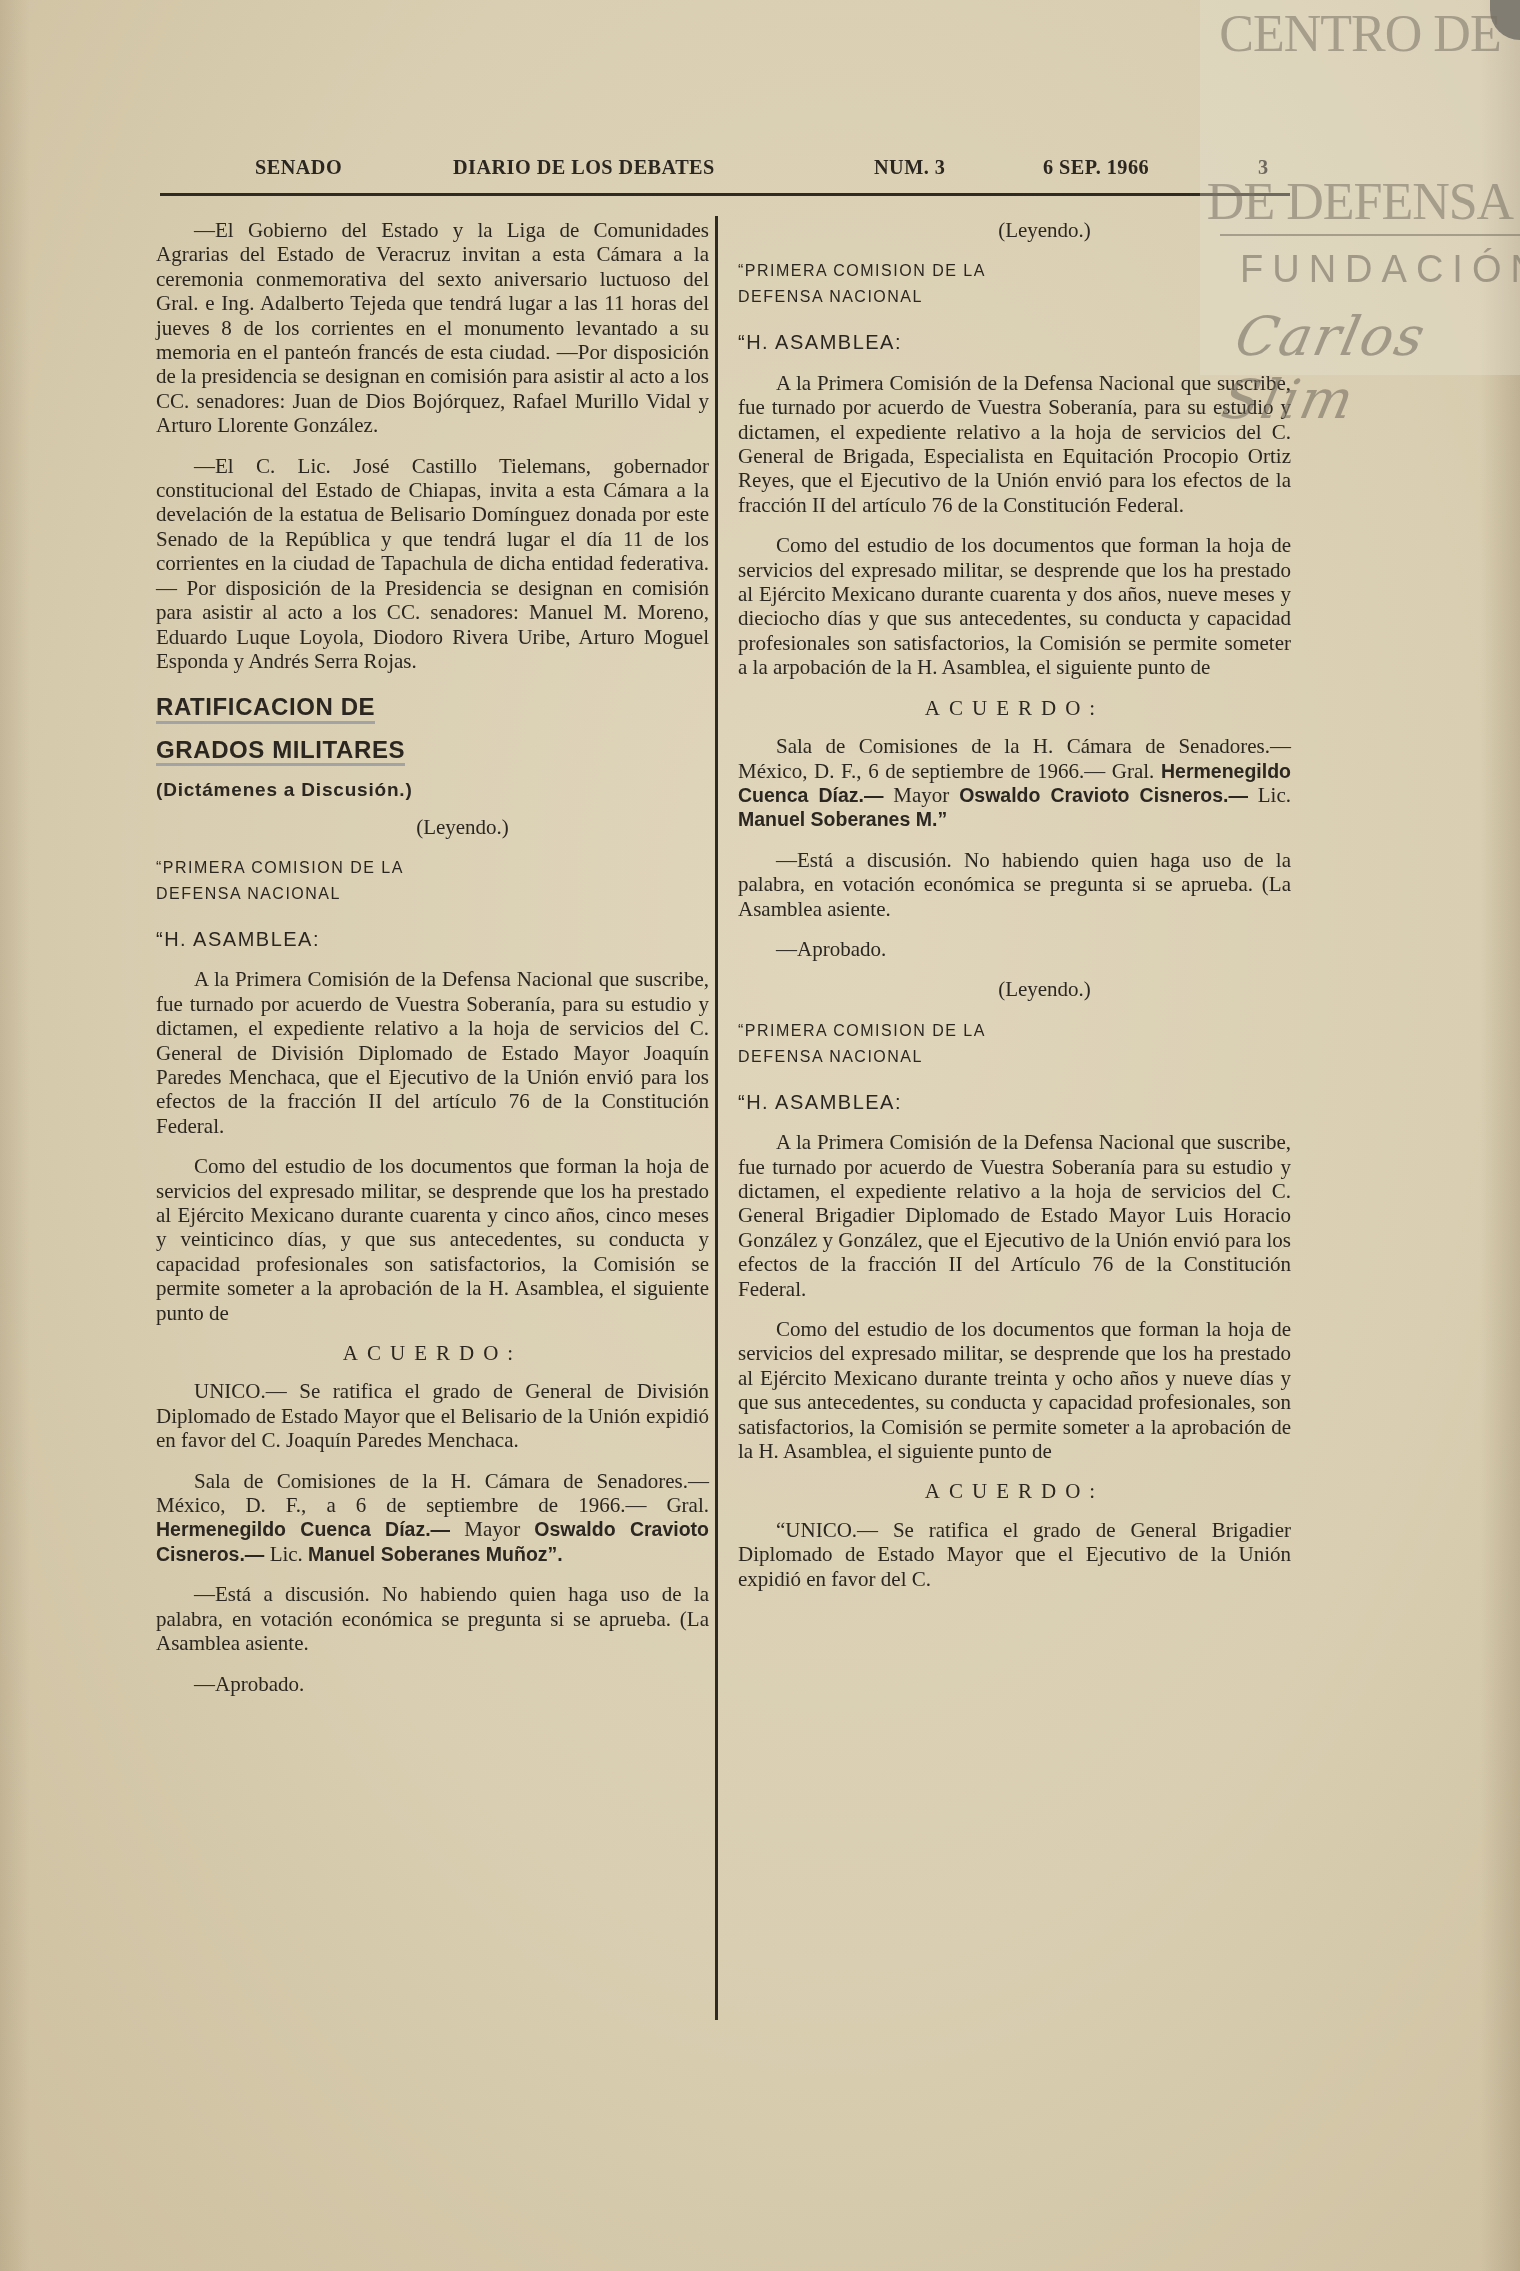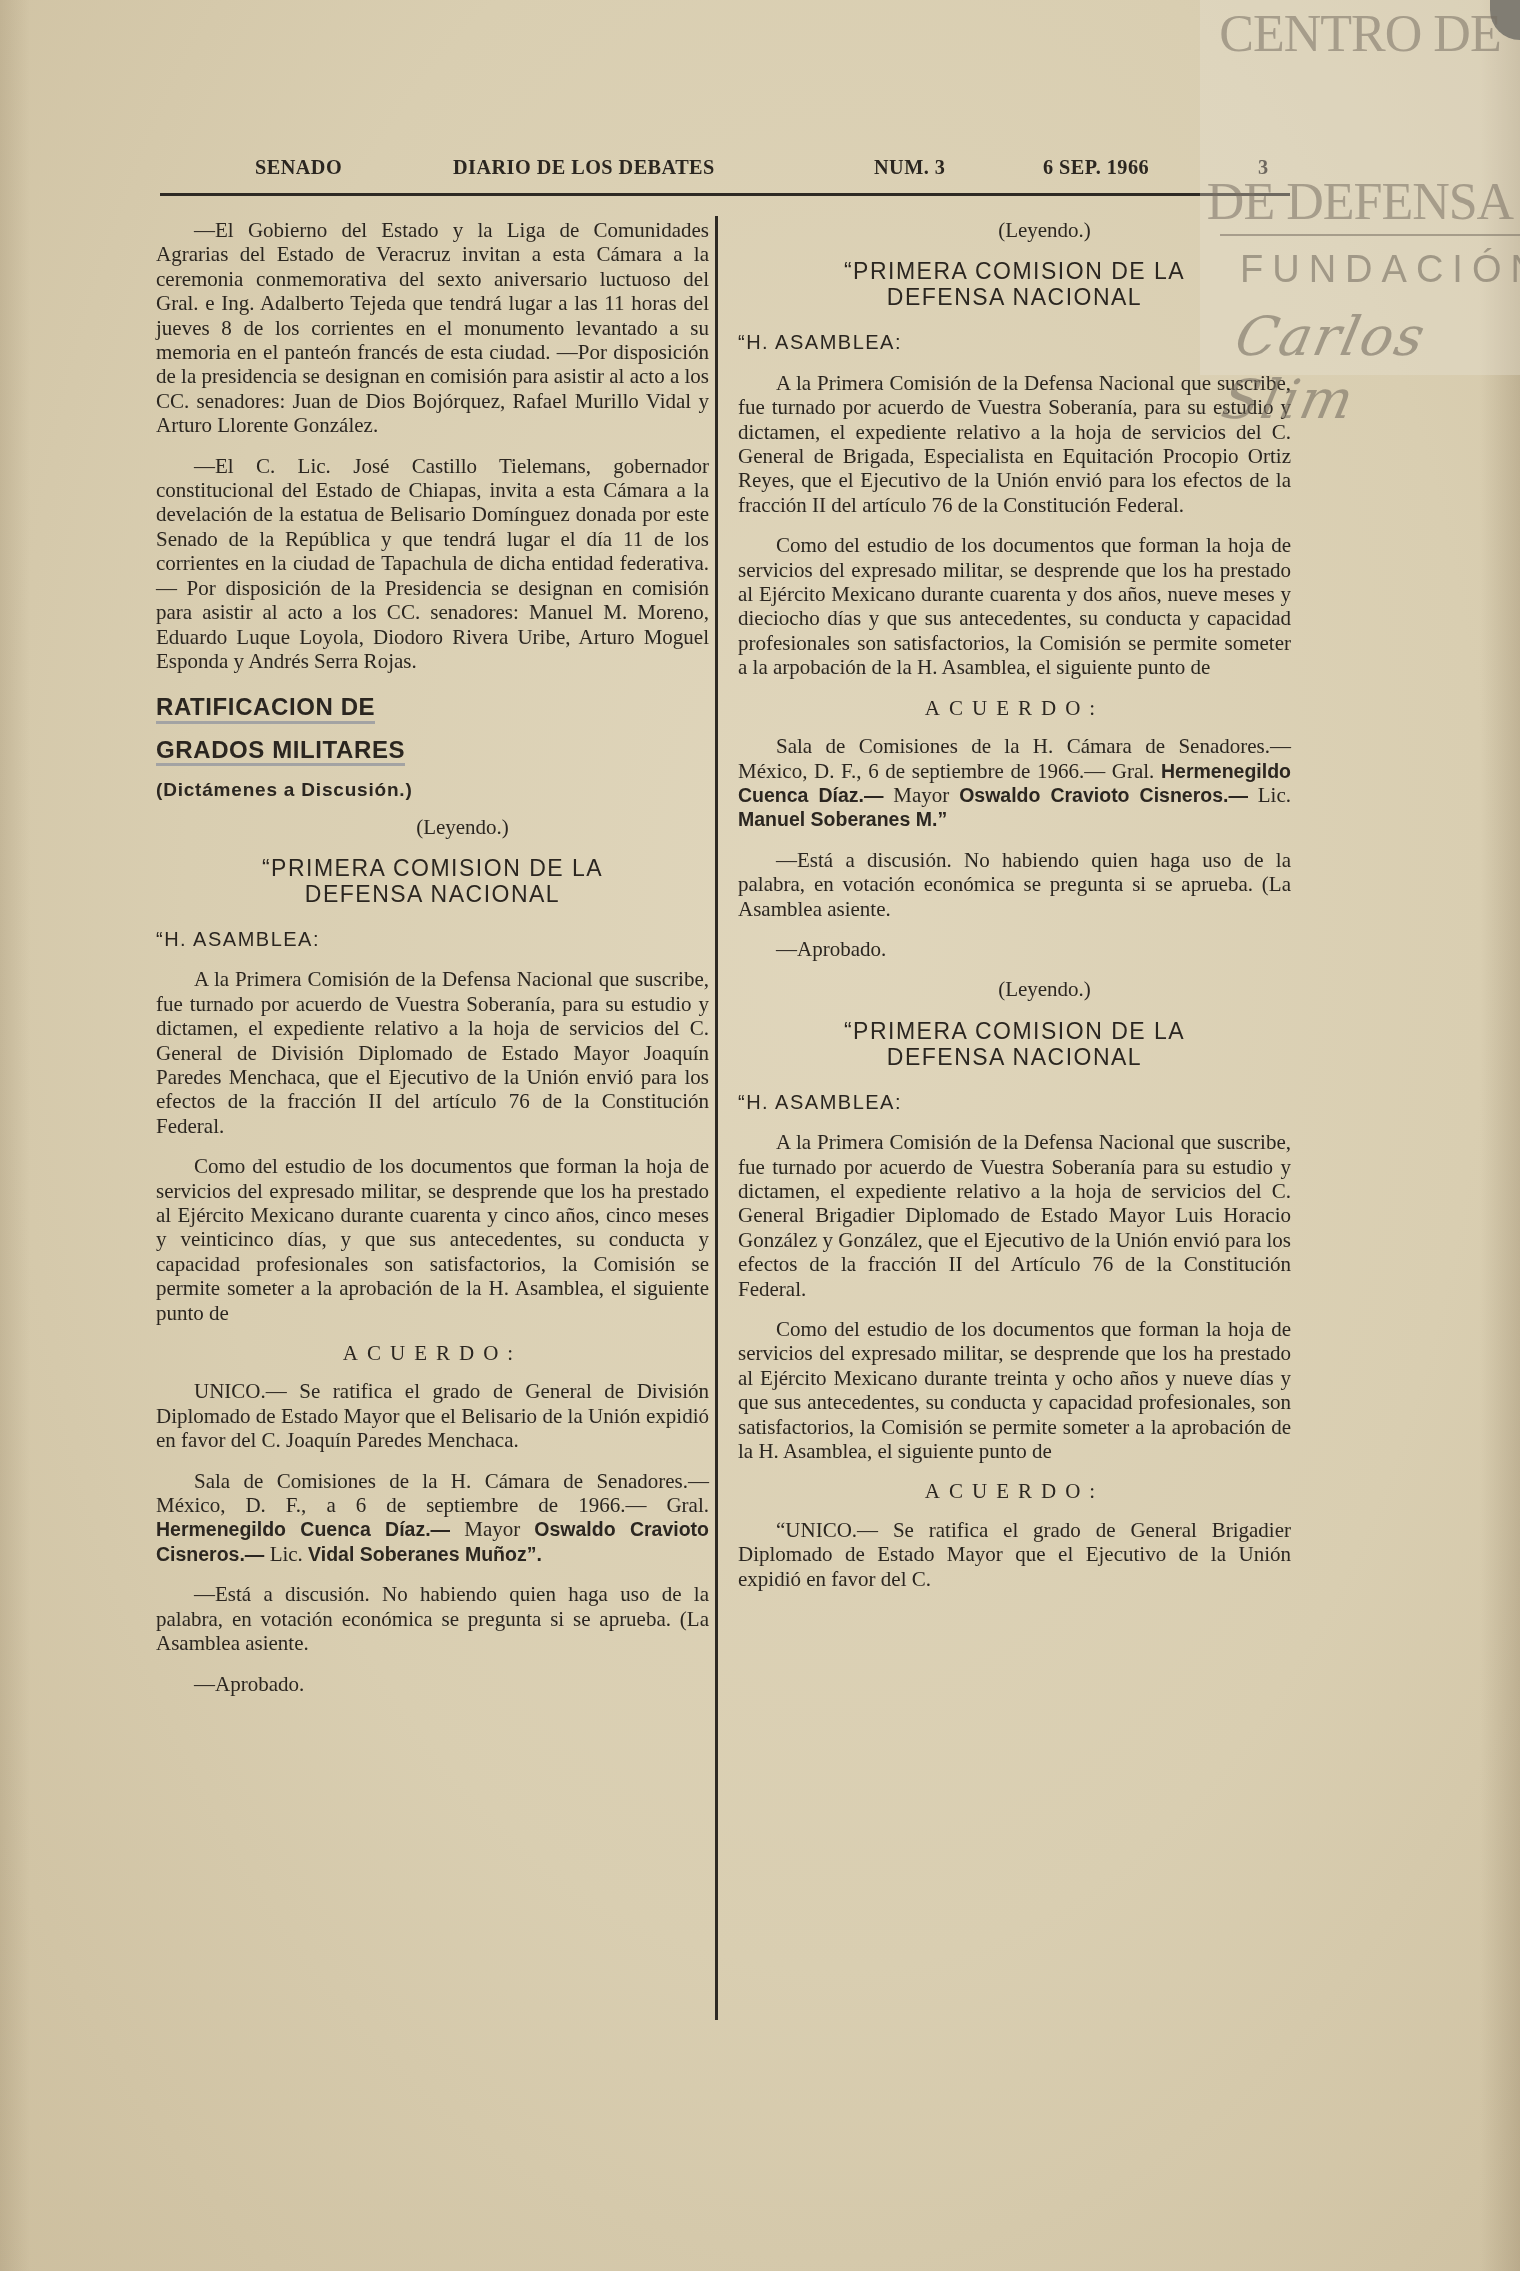--- a/index.html
+++ b/index.html
@@ -22,21 +22,21 @@
   .header-rule { position:absolute; top:193px; left:160px; width:1130px; height:3px; background:#2e2a24; }
 
   .col { position:absolute; font-size:21px; line-height:24.4px; text-align:justify; }
   .col-left { left:156px; top:218px; width:553px; }
   .col-right { left:738px; top:218px; width:553px; }
   .divider { position:absolute; left:715px; top:216px; width:2.5px; height:1804px; background:#2e2a24; }
 
   p { margin:0 0 16px 0; text-indent:38px; }
   .acuerdo { letter-spacing:9px; text-align:center; text-indent:0; margin:10px 0 14px 0; }
   .leyendo { text-align:center; text-indent:0; padding-left:60px; }
-  .comision { text-align:center; text-indent:0; font-family:"Liberation Sans", sans-serif; font-size:23px; letter-spacing:1.5px; line-height:26px; margin-bottom:20px; }
+  .comision { text-align:left; text-indent:0; font-family:"Liberation Sans", sans-serif; font-size:16px; letter-spacing:1.5px; line-height:26px; margin-bottom:20px; }
   .asamblea { text-indent:0; font-family:"Liberation Sans", sans-serif; font-size:20px; letter-spacing:1.5px; margin-bottom:16px; }
   b { font-family:"Liberation Sans", sans-serif; font-weight:bold; font-size:19.5px; }
 
   .section-title { font-family:"Liberation Sans", sans-serif; font-weight:bold; font-size:24px; letter-spacing:0.6px; margin:6px 0 0 0; text-indent:0; display:inline-block; border-bottom:3px solid #a3a3a3; padding-bottom:1px; }
   .section-block { margin-bottom:12px; }
   .section-block .section-title + br + .section-title { margin-top:12px; }
   .subtitle { font-family:"Liberation Sans", sans-serif; font-weight:bold; font-size:19px; letter-spacing:0.8px; text-indent:0; margin:10px 0 12px 0; }
 
   .watermark { position:absolute; right:0; top:0; width:320px; height:375px; pointer-events:none;
     background: rgba(232,226,212,0.35); }
@@ -76,21 +76,21 @@
   <p class="leyendo">(Leyendo.)</p>
   <div class="comision">
     <div>“PRIMERA COMISION DE LA</div>
     <div>DEFENSA NACIONAL</div>
   </div>
   <p class="asamblea">“H. ASAMBLEA:</p>
   <p>A la Primera Comisión de la Defensa Nacional que suscribe, fue turnado por acuerdo de Vuestra Soberanía, para su estudio y dictamen, el expediente relativo a la hoja de servicios del C. General de División Diplomado de Estado Mayor Joaquín Paredes Menchaca, que el Ejecutivo de la Unión envió para los efectos de la fracción II del artículo 76 de la Constitución Federal.</p>
   <p>Como del estudio de los documentos que forman la hoja de servicios del expresado militar, se desprende que los ha prestado al Ejército Mexicano durante cuarenta y cinco años, cinco meses y veinticinco días, y que sus antecedentes, su conducta y capacidad profesionales son satisfactorios, la Comisión se permite someter a la aprobación de la H. Asamblea, el siguiente punto de</p>
   <p class="acuerdo">ACUERDO:</p>
   <p>UNICO.— Se ratifica el grado de General de División Diplomado de Estado Mayor que el Belisario de la Unión expidió en favor del C. Joaquín Paredes Menchaca.</p>
-  <p><span>Sala de Comisiones de la H. Cámara de Senadores.— México, D. F., a 6 de septiembre de 1966.— Gral. </span><b>Hermenegildo Cuenca Díaz.—</b><span> Mayor </span><b>Oswaldo Cravioto Cisneros.—</b><span> Lic. </span><b>Vidal Soberanes Muñoz”.</b></p>
+  <p><span>Sala de Comisiones de la H. Cámara de Senadores.— México, D. F., a 6 de septiembre de 1966.— Gral. </span><b>Hermenegildo Cuenca Díaz.—</b><span> Mayor </span><b>Oswaldo Cravioto Cisneros.—</b><span> Lic. </span><b>Manuel Soberanes Muñoz”.</b></p>
   <p>—Está a discusión. No habiendo quien haga uso de la palabra, en votación económica se pregunta si se aprueba. (La Asamblea asiente.</p>
   <p>—Aprobado.</p>
 </div>
 
 <div class="col col-right">
   <p class="leyendo">(Leyendo.)</p>
   <div class="comision">
     <div>“PRIMERA COMISION DE LA</div>
     <div>DEFENSA NACIONAL</div>
   </div>

